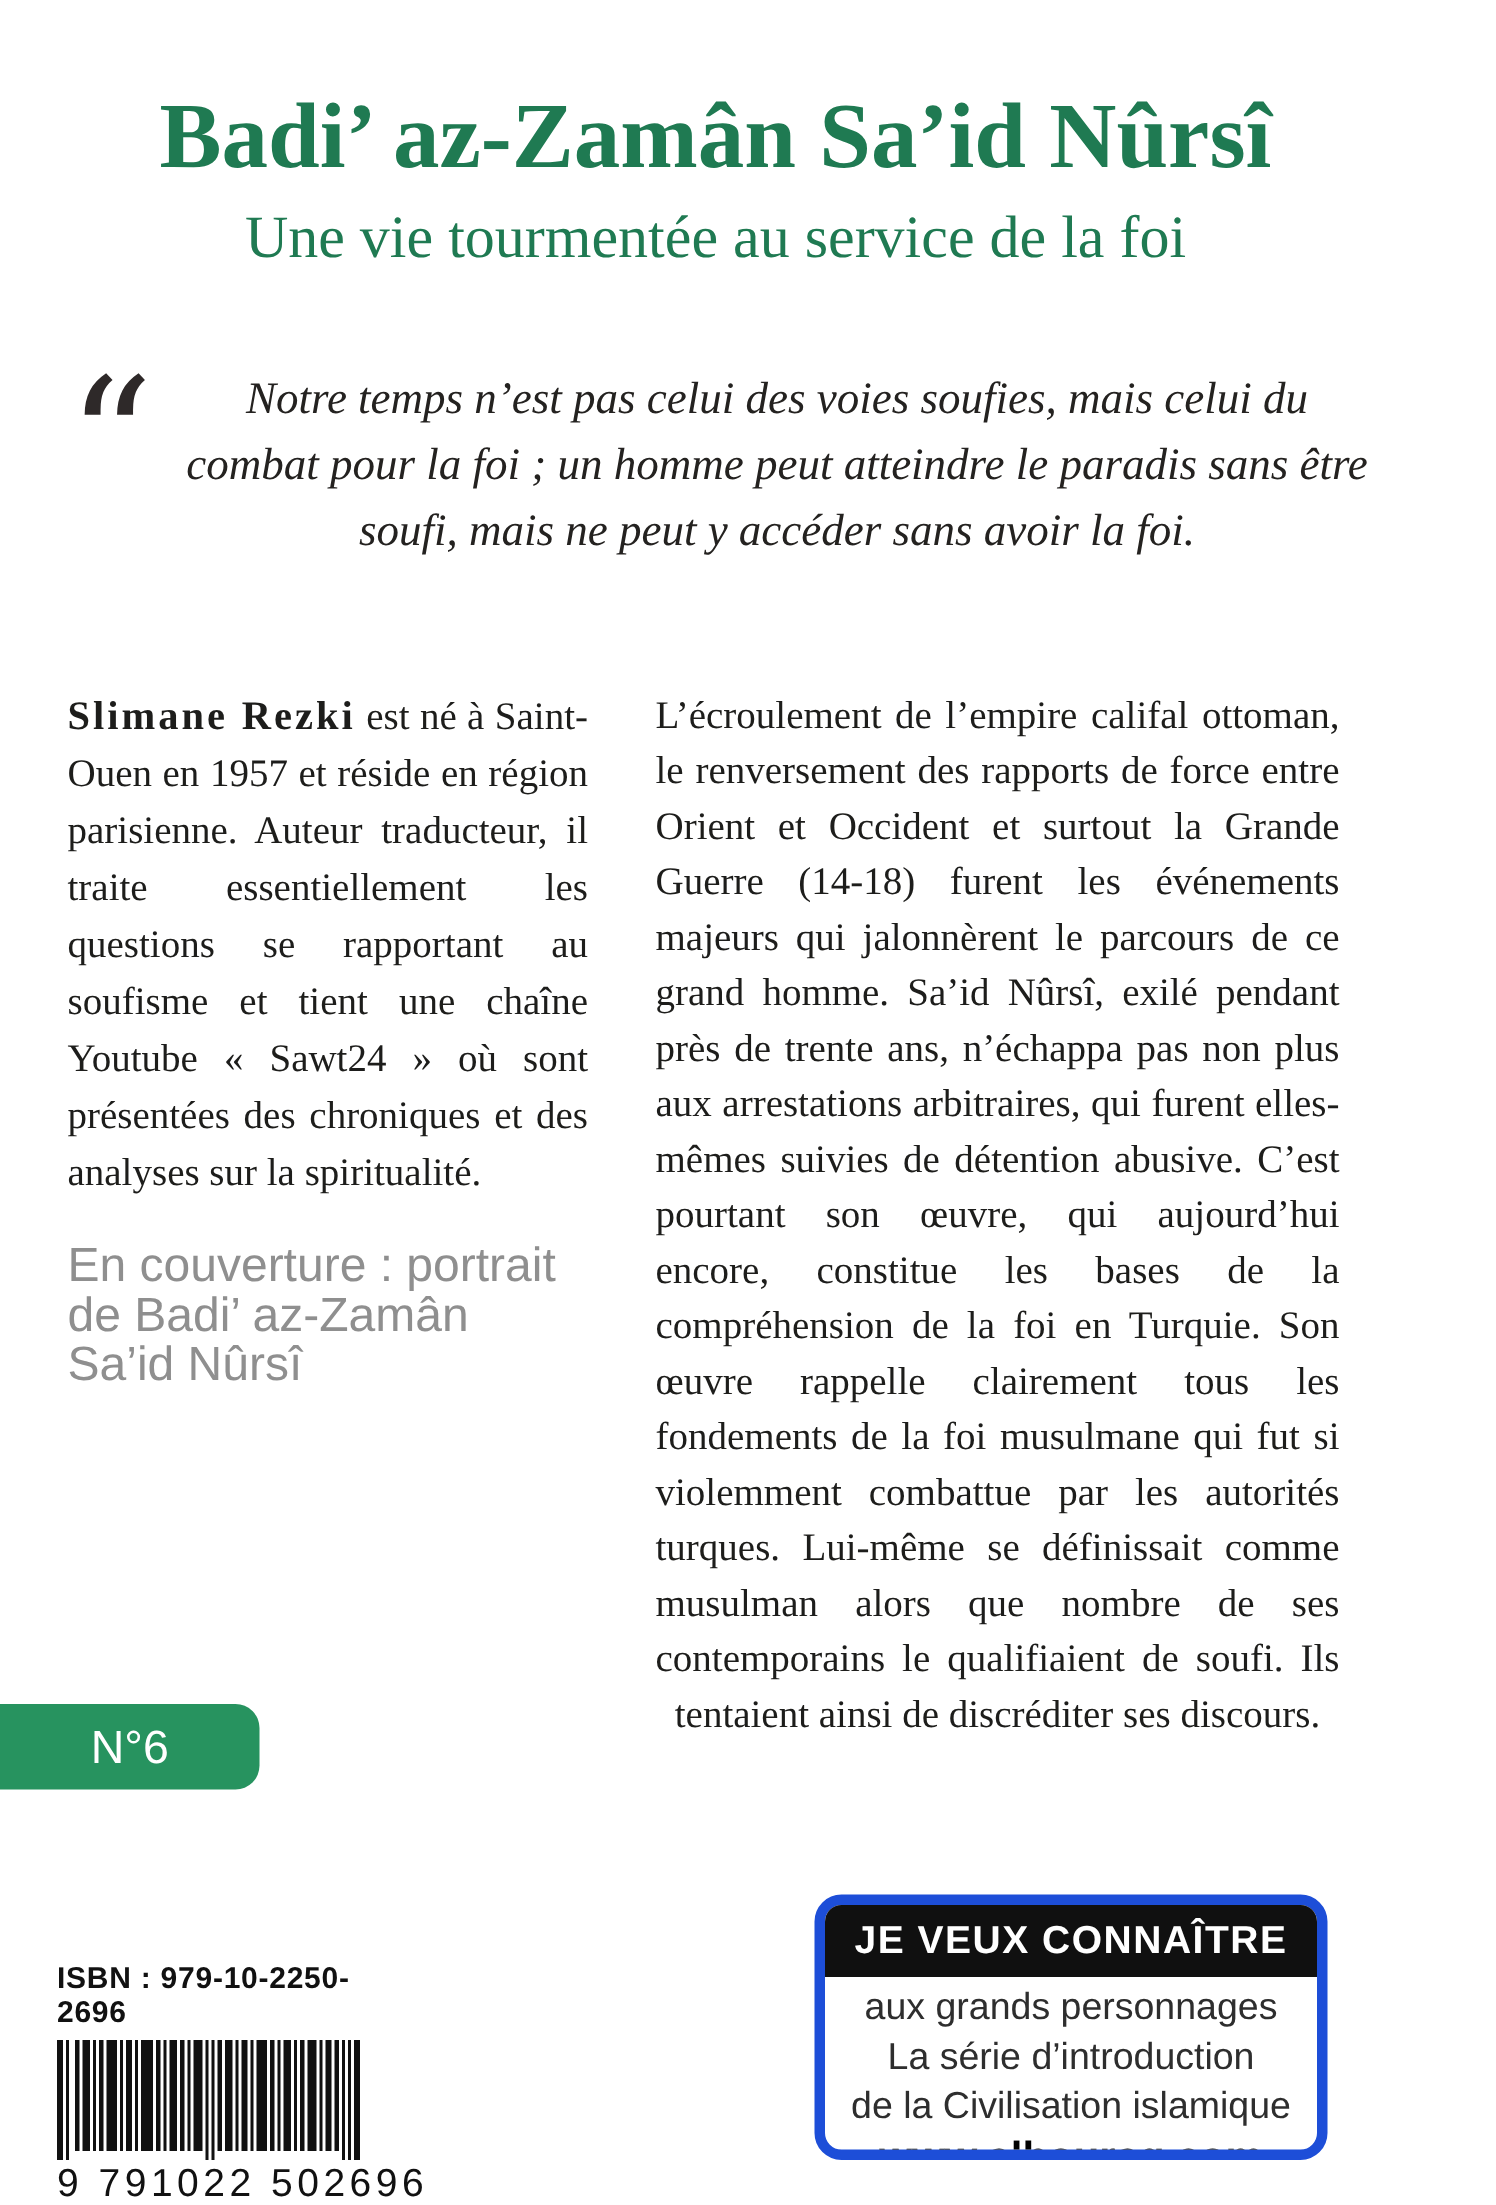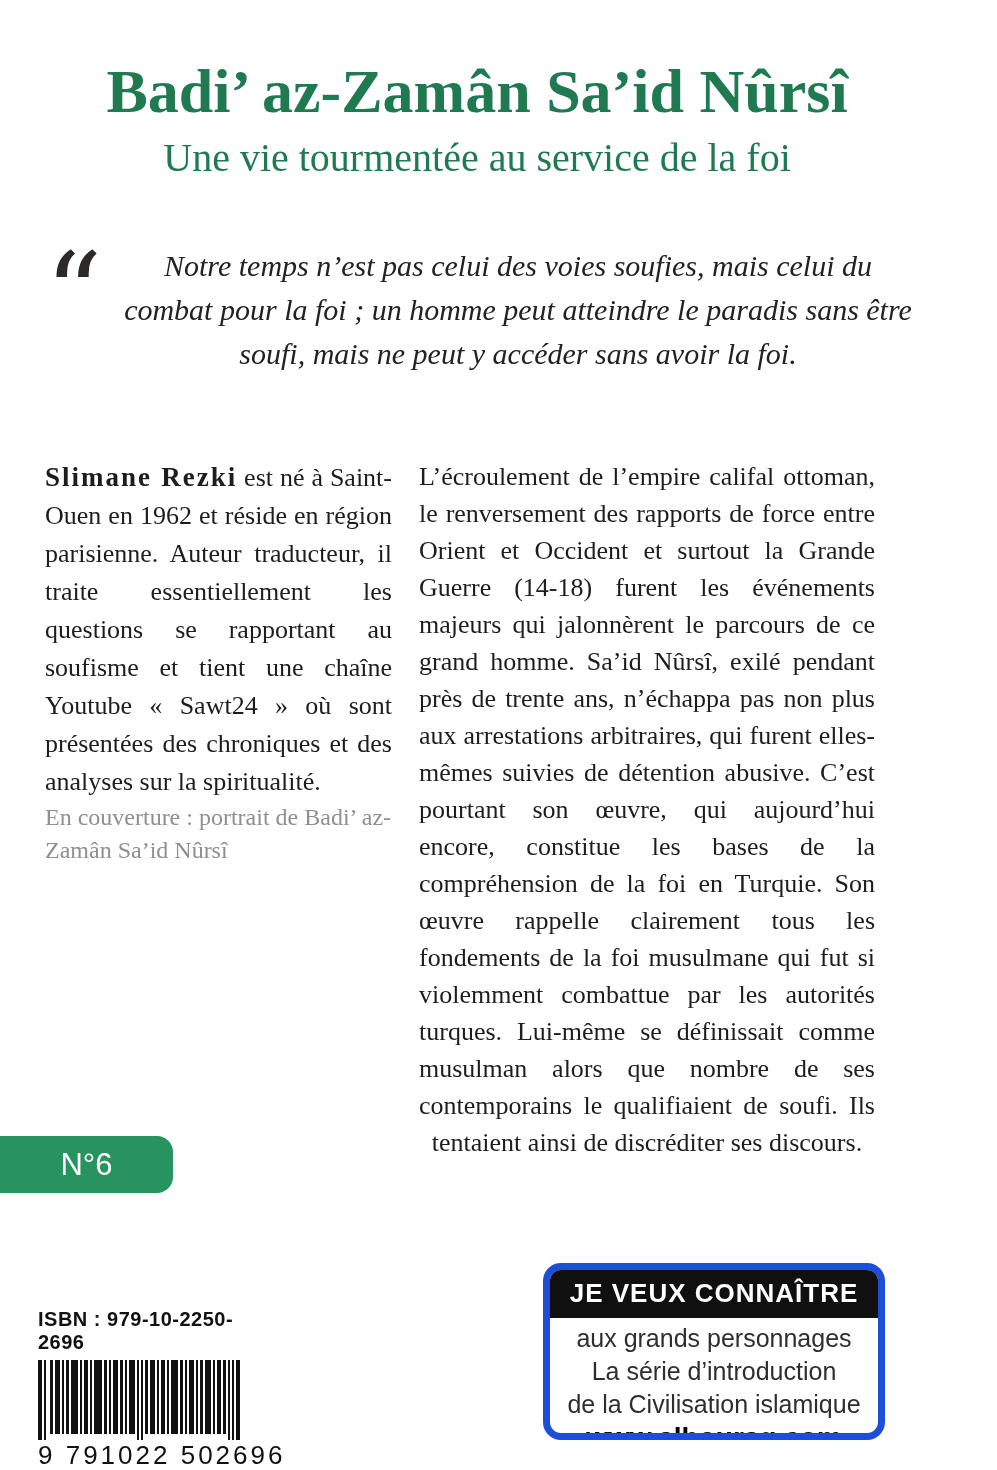--- a/index.html
+++ b/index.html
@@ -40,33 +40,34 @@
     margin-left:74px;
     text-align:center;
     font-style:italic;
     font-size:30px;
     line-height:44px;
     color:#242220;
   }
 
   
   .col-left  { position:absolute; top:458px; left:45px;  width:347px; }
-  .col-right { position:absolute; top:458px; left:419px; width:456px; }
+  .col-right { position:absolute; top:458px; left:437px; width:456px; }
 
   .bio {
     font-size:26px; line-height:38px;
     text-align:justify;
     margin:0;
   }
   .bio-name {
     font-weight:bold; font-size:27px; letter-spacing:2px;
   }
   .caption {
-    font-family:Liberation Serif, serif;
-    font-size:24px; line-height:33px;
+    margin-top:26px;
+    font-family:Liberation Sans, sans-serif;
+    font-size:32px; line-height:33px;
     color:#8f8f8f;
   }
   .desc {
     font-size:26px; line-height:37px;
     text-align:justify;
     text-align-last:center;
     margin:0;
   }
 
   
@@ -135,21 +136,21 @@
 
   <div class="title">Badi’ az-Zamân Sa’id Nûrsî</div>
   <div class="subtitle">Une vie tourmentée au service de la foi</div>
 
   <div class="quote">
     <span class="quote-mark">“</span>
     <div class="quote-text">Notre temps n’est pas celui des voies soufies, mais celui du combat pour la foi ; un homme peut atteindre le paradis sans être soufi, mais ne peut y accéder sans avoir la foi.</div>
   </div>
 
   <div class="col-left">
-    <p class="bio"><span class="bio-name">Slimane Rezki</span><span> est né à Saint-Ouen en 1962 et réside en région parisienne. Auteur traducteur, il traite essentiellement les questions se rapportant au soufisme et tient une chaîne Youtube « Sawt24 » où sont présentées des chroniques et des analyses sur la spiritualité.</span></p>
+    <p class="bio"><span class="bio-name">Slimane Rezki</span><span> est né à Saint-Ouen en 1957 et réside en région parisienne. Auteur traducteur, il traite essentiellement les questions se rapportant au soufisme et tient une chaîne Youtube « Sawt24 » où sont présentées des chroniques et des analyses sur la spiritualité.</span></p>
     <div class="caption">En couverture : portrait de Badi’ az-Zamân Sa’id Nûrsî</div>
   </div>
 
   <div class="col-right">
     <p class="desc">L’écroulement de l’empire califal ottoman, le renversement des rapports de force entre Orient et Occident et surtout la Grande Guerre (14-18) furent les événements majeurs qui jalonnèrent le parcours de ce grand homme. Sa’id Nûrsî, exilé pendant près de trente ans, n’échappa pas non plus aux arrestations arbitraires, qui furent elles-mêmes suivies de détention abusive. C’est pourtant son œuvre, qui aujourd’hui encore, constitue les bases de la compréhension de la foi en Turquie. Son œuvre rappelle clairement tous les fondements de la foi musulmane qui fut si violemment combattue par les autorités turques. Lui-même se définissait comme musulman alors que nombre de ses contemporains le qualifiaient de soufi. Ils tentaient ainsi de discréditer ses discours.</p>
   </div>
 
   <div class="badge">N°6</div>
 
   <div class="isbn-block">

